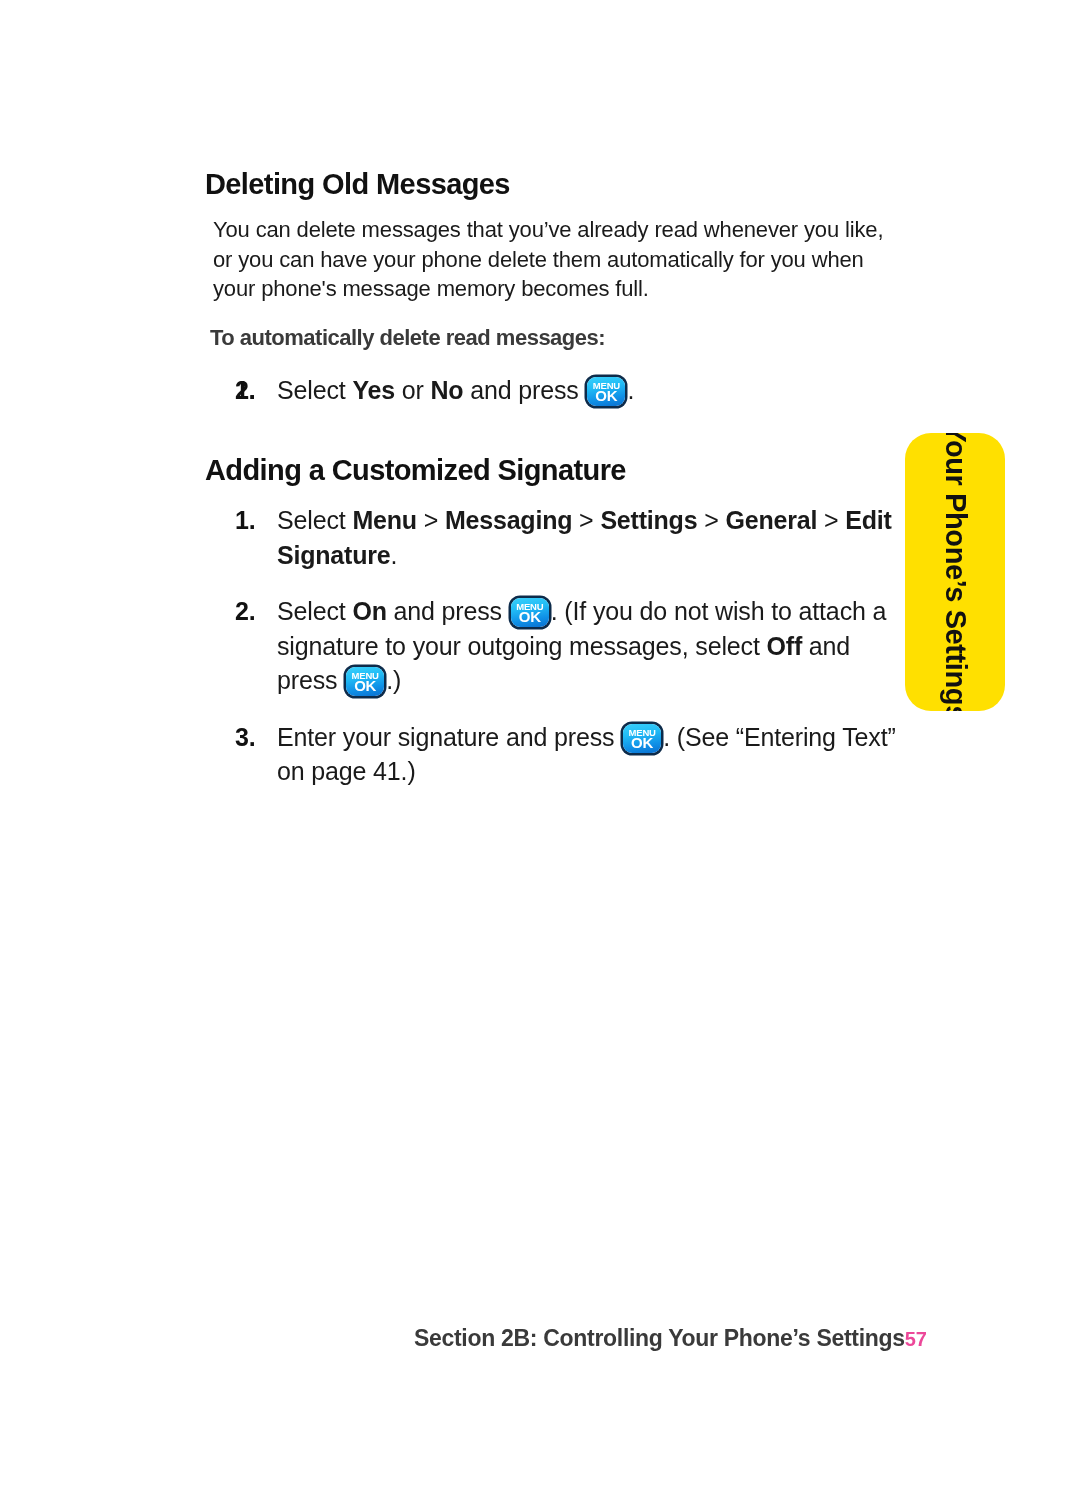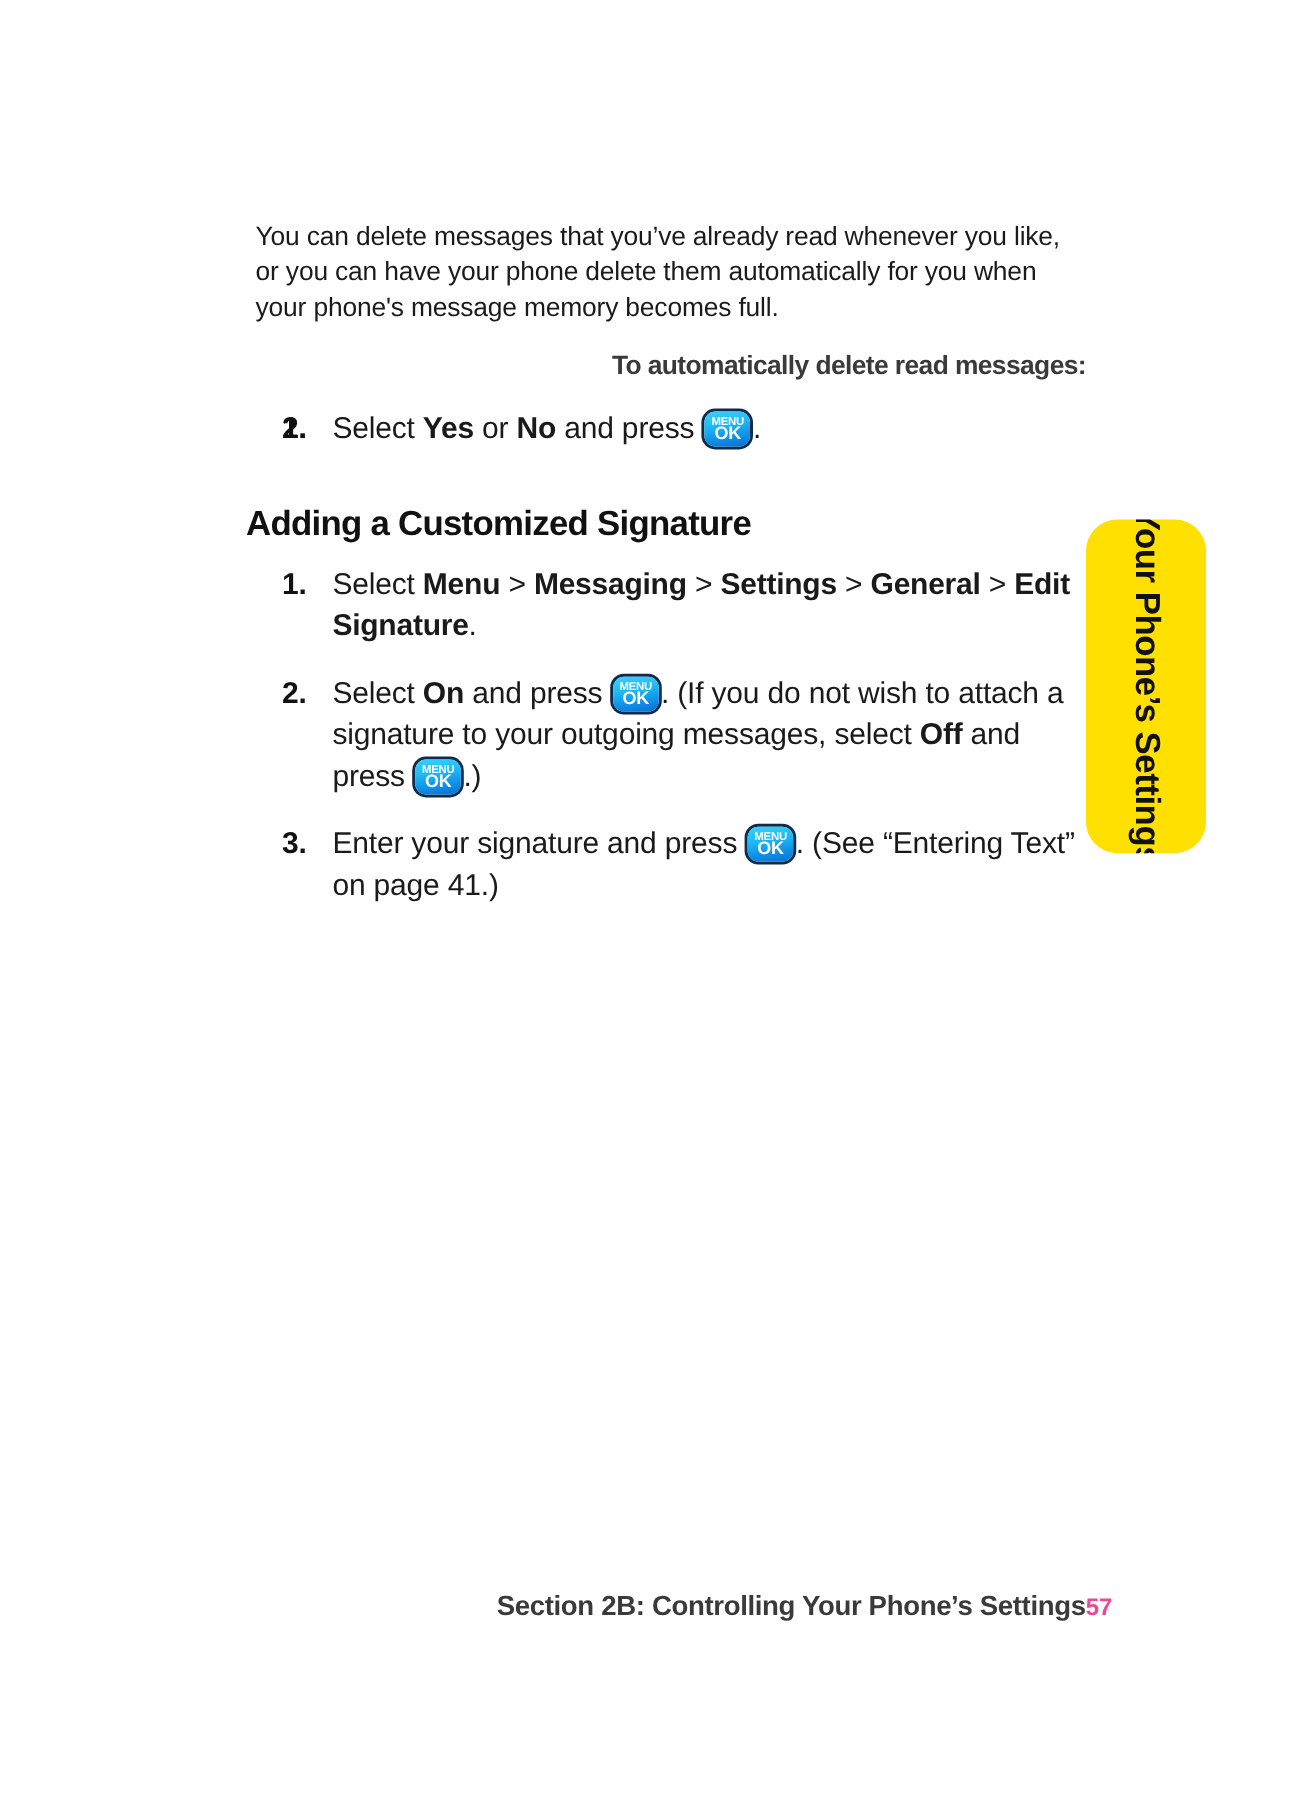--- a/index.html
+++ b/index.html
@@ -72,21 +72,20 @@
     max-width: 690px;
   }
 
   .sub-heading {
     margin: 22px 0 0 5px;
     font-size: 22px;
     font-weight: bold;
     color: #3a3a3a;
     letter-spacing: -0.5px;
     line-height: 1.2;
-    text-align: right;
   }
 
   ol.steps {
     margin: 16px 0 0 0;
     padding: 0;
     list-style: none;
   }
   ol.steps > li {
     position: relative;
     padding-left: 72px;
@@ -173,20 +172,21 @@
 
 <div class="page">
 
   <div class="side-tab">
     <span class="side-tab-label">Your Phone’s Settings</span>
   </div>
 
   <div class="content">
 
     <div>
+      <h2 class="section-heading">Deleting Old Messages</h2>
       <p class="body-para">You can delete messages that you’ve already read whenever you like, or you can have your phone delete them automatically for you when your phone's message memory becomes full.</p>
       <p class="sub-heading">To automatically delete read messages:</p>
       <ol class="steps">
           <li><span class="step-num">1.</span></li>
           <li><span class="step-num">2.</span><span class="step-text">Select <b>Yes</b> or <b>No</b> and press <span class="key-menuok"><span class="k-menu">MENU</span><span class="k-ok">OK</span></span>.</span></li>
         </ol>
     </div>
 
     <div style="margin-top:46px">
       <h2 class="section-heading">Adding a Customized Signature</h2>

